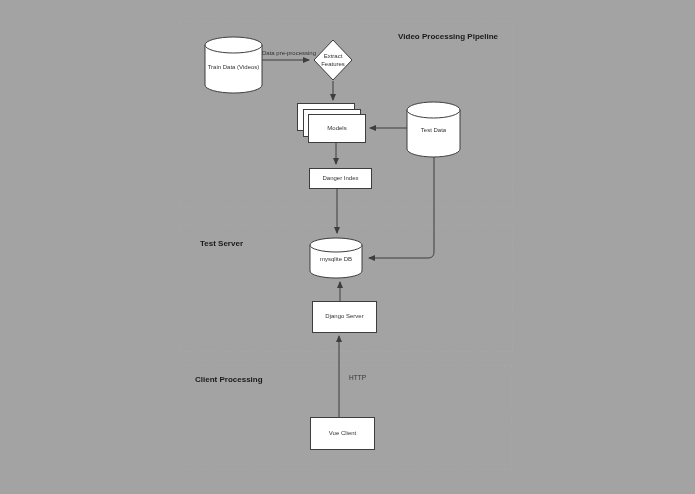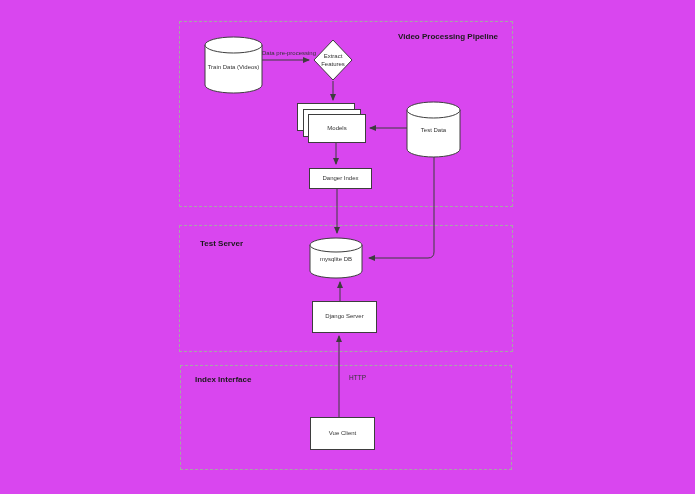--- a/index.html
+++ b/index.html
@@ -1,20 +1,20 @@
 <!DOCTYPE html>
 <html><head>
 <meta charset="utf-8">
 <style>
   html, body { margin: 0; padding: 0; background: #ffffff; }
   .canvas {
     position: relative;
     width: 695px;
     height: 494px;
-    background: #d946ef;
+    background: #a3a3a3;
     font-family: "Liberation Sans", sans-serif;
     color: #333333;
     overflow: hidden;
   }
   .section {
     position: absolute;
     border: 1px dashed #a6a6a6;
     box-sizing: border-box;
     background: transparent;
   }
@@ -85,21 +85,21 @@
 <body>
 
 <div class="canvas">
 
   <div class="section" id="sec-vpp"></div>
   <div class="section" id="sec-ds"></div>
   <div class="section" id="sec-ci"></div>
 
   <div class="section-title" id="title-vpp">Video Processing Pipeline</div>
   <div class="section-title" id="title-ds">Test Server</div>
-  <div class="section-title" id="title-ci">Index Interface</div>
+  <div class="section-title" id="title-ci">Client Processing</div>
 
   <svg class="layer" viewBox="0 0 695 494" xmlns="http://www.w3.org/2000/svg">
     <defs>
       <marker id="arr" markerWidth="8" markerHeight="8" refX="6" refY="3" orient="auto" markerUnits="userSpaceOnUse">
         <path d="M0,0 L7,3 L0,6 Z" fill="#3d3d3d"></path>
       </marker>
     </defs>
 
     <path d="M262,60 L309,60" fill="none" stroke="#3d3d3d" stroke-width="1" marker-end="url(#arr)"></path>
     <path d="M333,81 L333,100" fill="none" stroke="#3d3d3d" stroke-width="1" marker-end="url(#arr)"></path>

